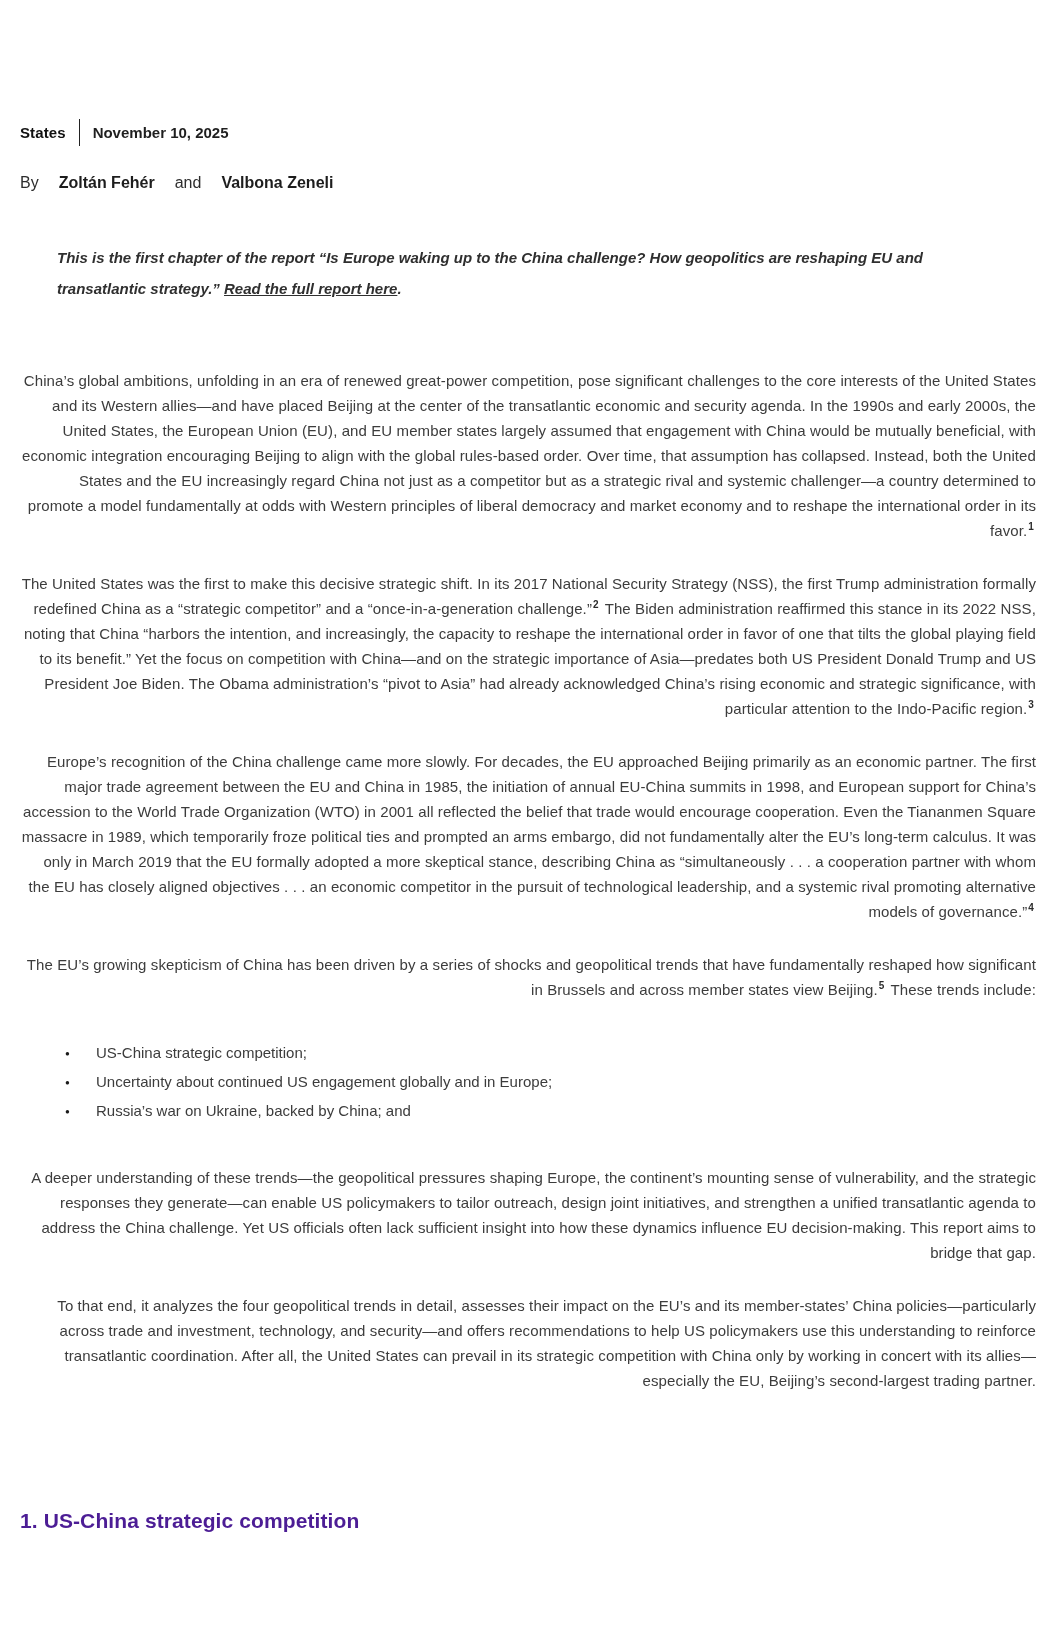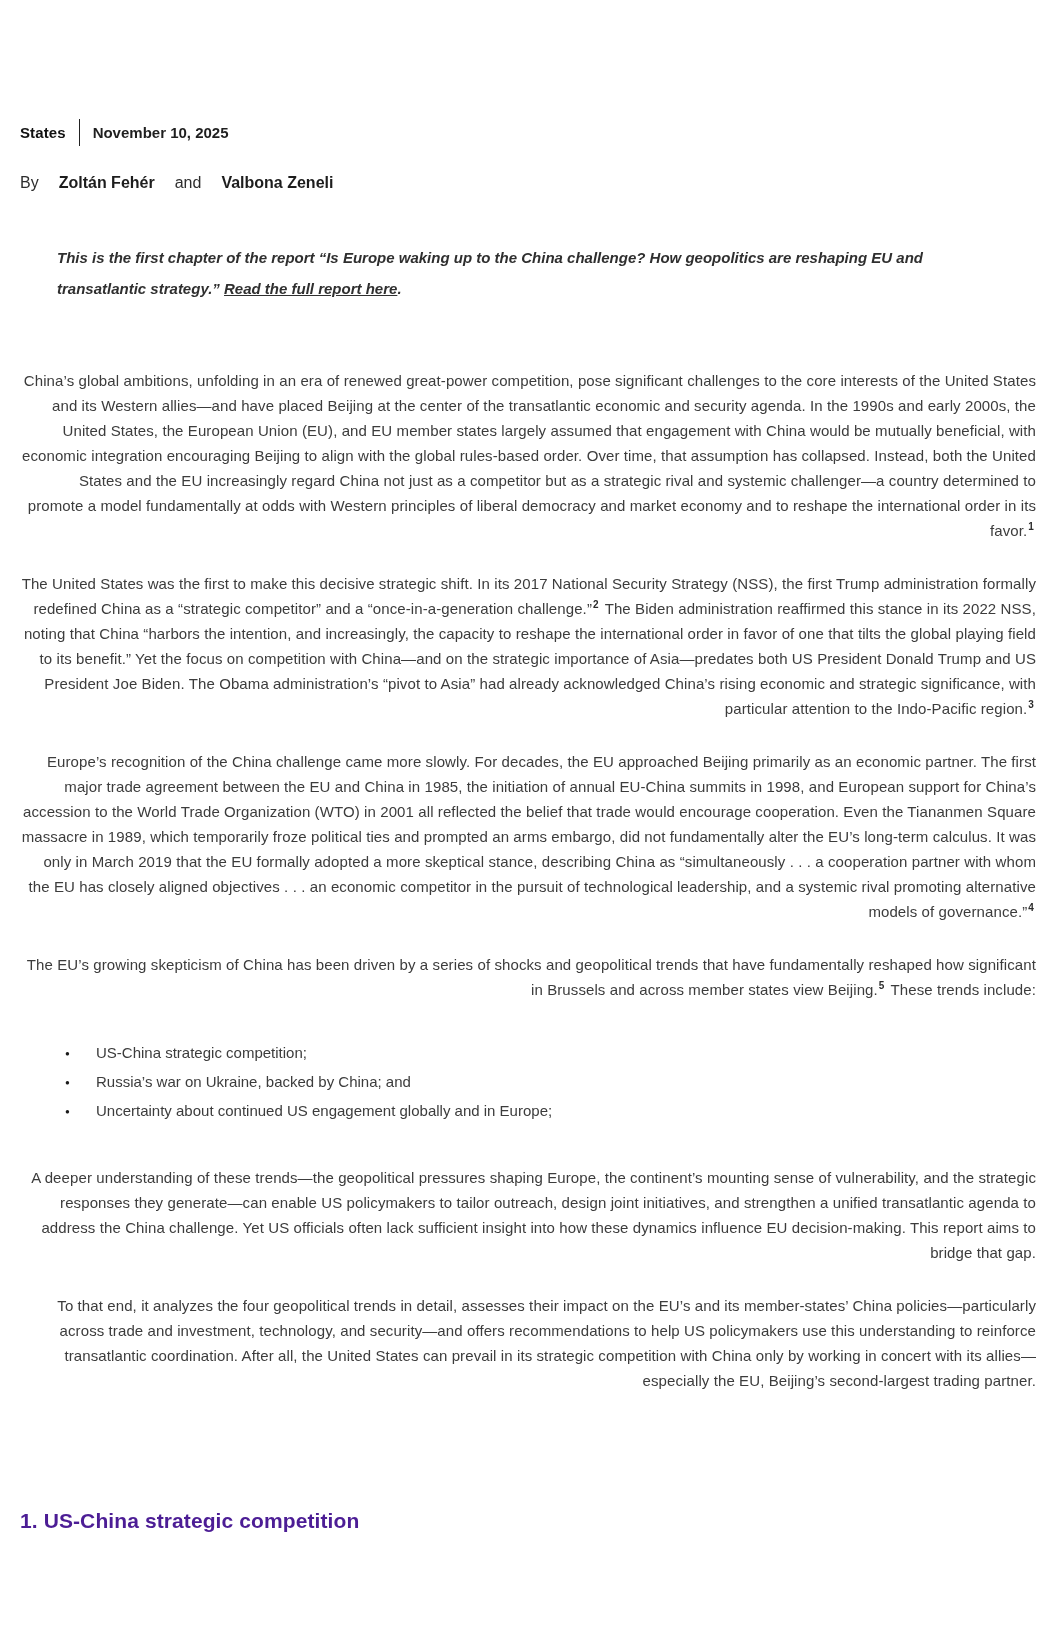--- a/index.html
+++ b/index.html
@@ -142,22 +142,22 @@
     <p class="para"><span>China’s global ambitions, unfolding in an era of renewed great-power competition, pose significant challenges to the core interests of the United States and its Western allies—and have placed Beijing at the center of the transatlantic economic and security agenda. In the 1990s and early 2000s, the United States, the European Union (EU), and EU member states largely assumed that engagement with China would be mutually beneficial, with economic integration encouraging Beijing to align with the global rules-based order. Over time, that assumption has collapsed. Instead, both the United States and the EU increasingly regard China not just as a competitor but as a strategic rival and systemic challenger—a country determined to promote a model fundamentally at odds with Western principles of liberal democracy and market economy and to reshape the international order in its favor.</span><sup class="fn">1</sup></p>
 
     <p class="para"><span>The United States was the first to make this decisive strategic shift. In its 2017 National Security Strategy (NSS), the first Trump administration formally redefined China as a “strategic competitor” and a “once-in-a-generation challenge.”</span><sup class="fn">2</sup><span> The Biden administration reaffirmed this stance in its 2022 NSS, noting that China “harbors the intention, and increasingly, the capacity to reshape the international order in favor of one that tilts the global playing field to its benefit.” Yet the focus on competition with China—and on the strategic importance of Asia—predates both US President Donald Trump and US President Joe Biden. The Obama administration’s “pivot to Asia” had already acknowledged China’s rising economic and strategic significance, with particular attention to the Indo-Pacific region.</span><sup class="fn">3</sup></p>
 
     <p class="para"><span>Europe’s recognition of the China challenge came more slowly. For decades, the EU approached Beijing primarily as an economic partner. The first major trade agreement between the EU and China in 1985, the initiation of annual EU-China summits in 1998, and European support for China’s accession to the World Trade Organization (WTO) in 2001 all reflected the belief that trade would encourage cooperation. Even the Tiananmen Square massacre in 1989, which temporarily froze political ties and prompted an arms embargo, did not fundamentally alter the EU’s long-term calculus. It was only in March 2019 that the EU formally adopted a more skeptical stance, describing China as “simultaneously . . . a cooperation partner with whom the EU has closely aligned objectives . . . an economic competitor in the pursuit of technological leadership, and a systemic rival promoting alternative models of governance.”</span><sup class="fn">4</sup></p>
 
     <p class="para"><span>The EU’s growing skepticism of China has been driven by a series of shocks and geopolitical trends that have fundamentally reshaped how significant in Brussels and across member states view Beijing.</span><sup class="fn">5</sup><span> These trends include:</span></p>
 
     <ul class="trends-list">
         <li>US-China strategic competition;</li>
+        <li>Uncertainty about continued US engagement globally and in Europe;</li>
         <li>Russia’s war on Ukraine, backed by China; and</li>
-        <li>Uncertainty about continued US engagement globally and in Europe;</li>
       </ul>
 
     <p class="para"><span>A deeper understanding of these trends—the geopolitical pressures shaping Europe, the continent’s mounting sense of vulnerability, and the strategic responses they generate—can enable US policymakers to tailor outreach, design joint initiatives, and strengthen a unified transatlantic agenda to address the China challenge. Yet US officials often lack sufficient insight into how these dynamics influence EU decision-making. This report aims to bridge that gap.</span></p>
 
     <p class="para"><span>To that end, it analyzes the four geopolitical trends in detail, assesses their impact on the EU’s and its member-states’ China policies—particularly across trade and investment, technology, and security—and offers recommendations to help US policymakers use this understanding to reinforce transatlantic coordination. After all, the United States can prevail in its strategic competition with China only by working in concert with its allies—especially the EU, Beijing’s second-largest trading partner.</span></p>
 
     <h2 class="section-heading">1. US-China strategic competition</h2>
 
   </div>
 

